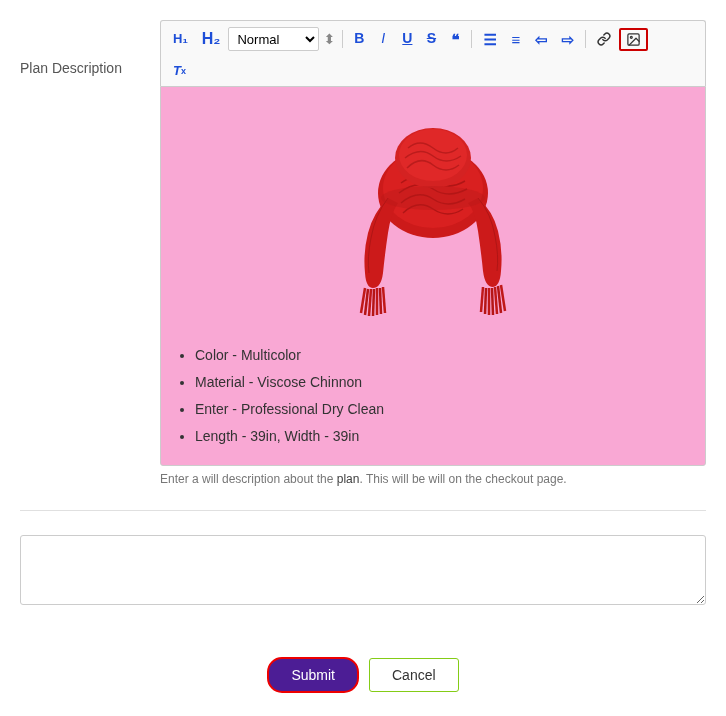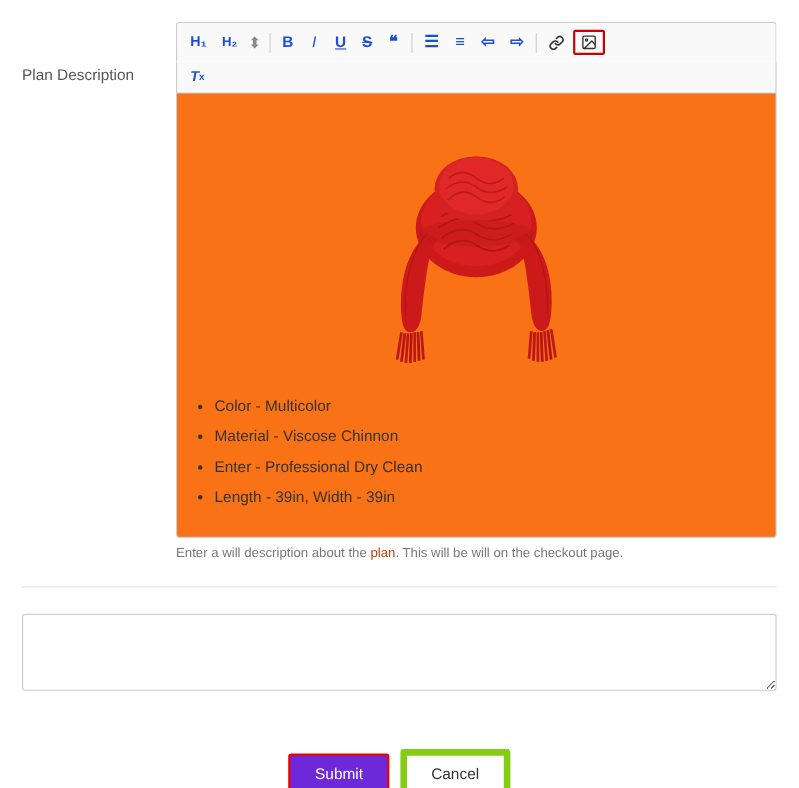--- a/index.html
+++ b/index.html
@@ -69,22 +69,22 @@
     .toolbar-divider {
       width: 1px;
       height: 18px;
       background: #ccc;
       margin: 0 3px;
     }
     .editor-body {
       border: 1px solid #ccc;
       border-radius: 0 0 3px 3px;
       min-height: 380px;
-      padding: 22px 14px;
-      background: #f97316;
+      padding: 6px 14px;
+      background: #f9a8d4;
       position: relative;
     }
     .editor-image-area {
       display: flex;
       justify-content: center;
       padding: 10px 0 20px;
     }
     
     .scarf-img {
       width: 160px;
@@ -99,61 +99,61 @@
     }
     .editor-bullet-list li {
       margin-bottom: 2px;
     }
     .editor-hint {
       font-size: 12px;
       color: #777;
       margin-top: 6px;
     }
     .editor-hint a {
-      color: #c2410c;
+      color: #404040;
       text-decoration: none;
     }
     .metadata-textarea {
       width: 100%;
       height: 70px;
       border: 1px solid #ccc;
       border-radius: 3px;
       padding: 8px;
       font-size: 14px;
       resize: vertical;
       outline: none;
     }
     .form-footer {
       display: flex;
       justify-content: center;
       align-items: center;
       gap: 10px;
       margin-top: 10px;
     }
     .btn-submit {
-      background: #6d28d9;
+      background: #4c1d95;
       color: #fff;
       border: 2px solid #e00;
-      border-radius: 3px;
+      border-radius: 15px;
       padding: 8px 22px;
       font-size: 14px;
       cursor: pointer;
       font-weight: 500;
     }
     .btn-cancel {
       background: #fff;
       color: #333;
-      border: 6px solid #84cc16;
+      border: 1px solid #84cc16;
       border-radius: 3px;
       padding: 8px 22px;
       font-size: 14px;
       cursor: pointer;
     }
     .h1-btn { font-size: 13px; font-weight: bold; }
-    .h2-btn { font-size: 12px; font-weight: bold; }
+    .h2-btn { font-size: 16px; font-weight: bold; }
     .italic-btn { font-style: italic; font-weight: normal; }
     .underline-btn { text-decoration: underline; }
     .strike-btn { text-decoration: line-through; }
     .image-btn-highlighted {
       border: 2px solid #e00 !important;
     }
     .second-toolbar-row {
       display: flex;
       align-items: center;
       gap: 2px;
@@ -170,20 +170,27 @@
 </head>
 <body>
 
 <div class="form-row">
   <div class="form-label">Plan Description</div>
   <div class="form-control">
 
     <div class="editor-toolbar">
       <button class="toolbar-btn h1-btn">H₁</button>
       <button class="toolbar-btn h2-btn">H₂</button>
+      <select class="toolbar-select">
+        <option>Normal</option>
+        <option>Heading 1</option>
+        <option>Heading 2</option>
+        <option>Heading 3</option>
+        <option>Paragraph</option>
+      </select>
       <span style="font-size:14px;color:#888;margin:0 2px;">⬍</span>
       <div class="toolbar-divider"></div>
       <button class="toolbar-btn" style="font-weight:bold;font-size:14px;">B</button>
       <button class="toolbar-btn italic-btn" style="font-style:italic;font-size:14px;">I</button>
       <button class="toolbar-btn underline-btn" style="text-decoration:underline;font-size:14px;">U</button>
       <button class="toolbar-btn strike-btn" style="text-decoration:line-through;font-size:14px;">S</button>
       <button class="toolbar-btn" style="font-size:15px;">❝</button>
       <div class="toolbar-divider"></div>
       <button class="toolbar-btn" style="font-size:15px;">☰</button>
       <button class="toolbar-btn" style="font-size:15px;">≡</button>

